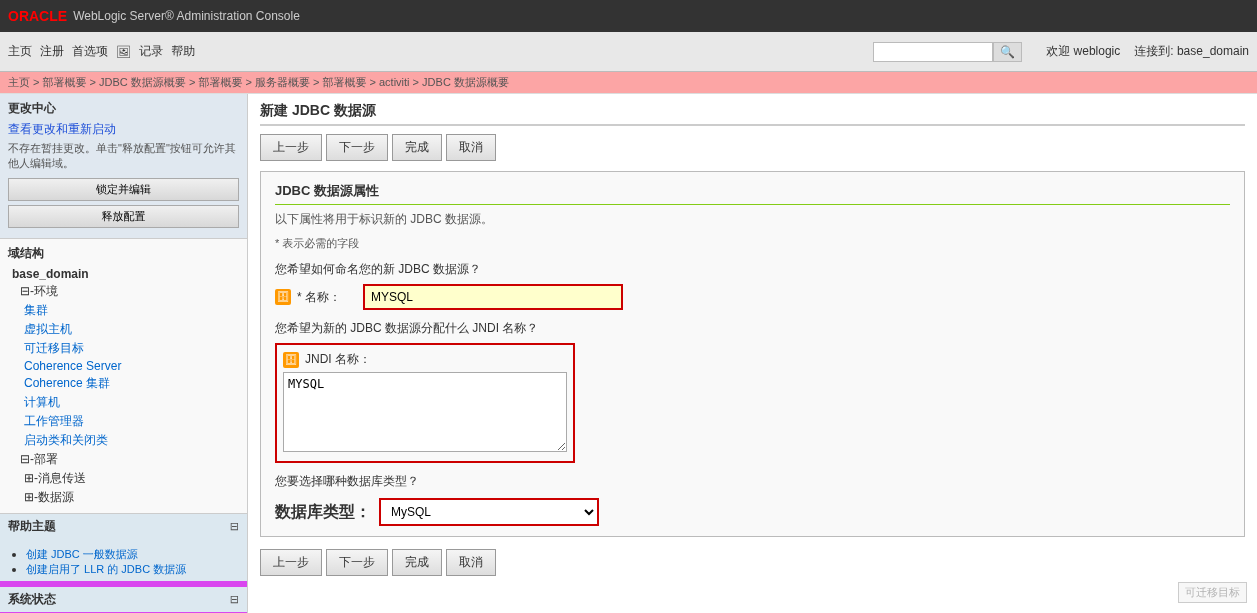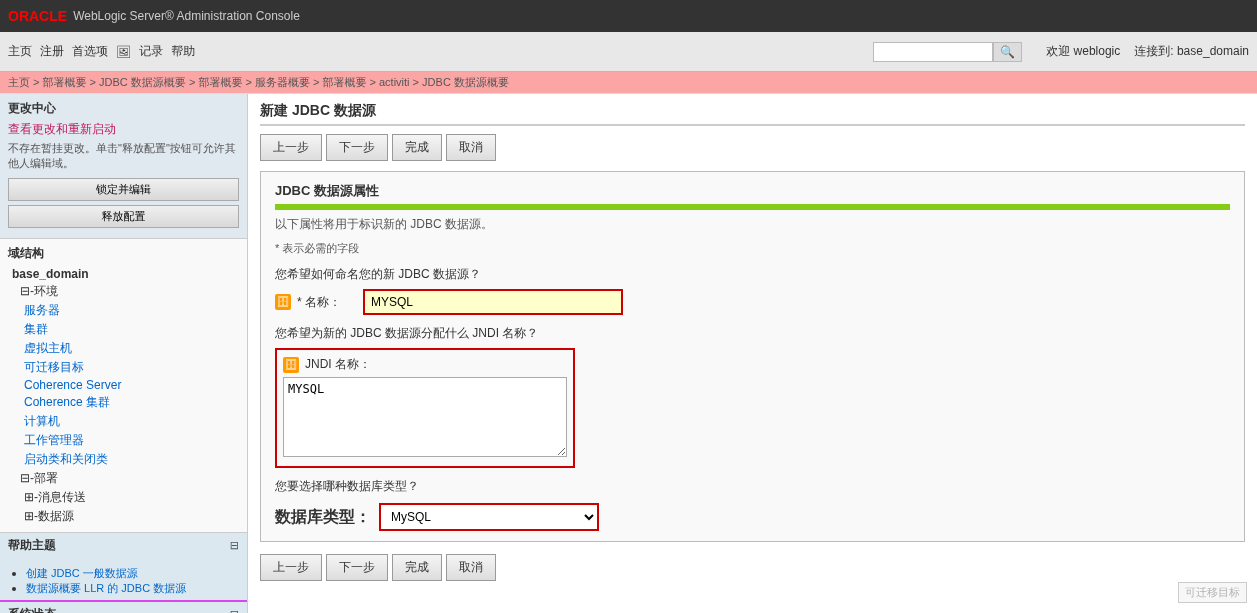--- a/index.html
+++ b/index.html
@@ -24,44 +24,44 @@
 
     
     .main-layout { display: flex; height: calc(613px - 28px - 30px - 20px); }
 
     
     .sidebar { width: 248px; min-width: 248px; border-right: 1px solid #ccc; background: #f9f9f9; overflow-y: auto; display: flex; flex-direction: column; }
     .sidebar-section { border-bottom: 1px solid #ccc; padding: 6px 8px; }
     .sidebar-section-title { font-weight: bold; font-size: 12px; color: #333; margin-bottom: 4px; }
     .change-center { background: #e0e8f0; }
     .change-center .section-header { font-weight: bold; font-size: 12px; color: #333; margin-bottom: 4px; }
-    .change-center a { color: #be185d; font-size: 12px; text-decoration: none; display: block; margin-bottom: 3px; }
+    .change-center a { color: #1d4ed8; font-size: 12px; text-decoration: none; display: block; margin-bottom: 3px; }
     .change-center p { font-size: 11px; color: #555; margin-bottom: 6px; line-height: 1.4; }
     .btn-sidebar { background: linear-gradient(to bottom, #f0f0f0, #d8d8d8); border: 1px solid #aaa; padding: 3px 8px; font-size: 11px; cursor: pointer; display: block; width: 100%; margin-bottom: 4px; }
     .domain-structure { }
     .tree-item { padding: 1px 0 1px 12px; font-size: 12px; cursor: pointer; }
     .tree-item a { color: #0066cc; text-decoration: none; }
     .tree-root { padding: 1px 0 1px 4px; font-size: 12px; font-weight: bold; }
     .tree-indent { padding-left: 16px; }
     .sidebar-scrollable { overflow-y: auto; flex: 1; }
-    .sidebar-mini-section { padding: 4px 8px; border-bottom: 2px solid #d946ef; background: #dce8f0; }
+    .sidebar-mini-section { padding: 4px 8px; border-bottom: 6px solid #d946ef; background: #dce8f0; }
     .sidebar-mini-section-header { font-weight: bold; font-size: 12px; display: flex; justify-content: space-between; align-items: center; }
     .sidebar-mini-section ul { list-style: disc; padding-left: 18px; margin-top: 12px; }
     .sidebar-mini-section ul li a { color: #0066cc; text-decoration: none; font-size: 11px; }
     .collapse-btn { cursor: pointer; font-size: 11px; color: #555; background: none; border: none; }
 
     
     .content { flex: 1; padding: 8px 12px; overflow-y: auto; }
     .page-title { font-size: 14px; font-weight: bold; color: #333; margin-bottom: 8px; border-bottom: 2px solid #ccc; padding-bottom: 4px; }
     .btn-row { display: flex; gap: 4px; margin-bottom: 10px; }
     .btn-action { background: linear-gradient(to bottom, #f5f5f5, #ddd); border: 1px solid #999; padding: 4px 12px; font-size: 12px; cursor: pointer; color: #333; }
 
     
     .form-section { border: 1px solid #bbb; background: #f9f9f9; padding: 10px 14px; margin-bottom: 12px; }
-    .form-section-title { font-weight: bold; font-size: 13px; color: #333; margin-bottom: 6px; border-bottom: 6px solid #84cc16; padding-bottom: 4px; }
+    .form-section-title { font-weight: bold; font-size: 13px; color: #333; margin-bottom: 6px; border-bottom: 1px solid #84cc16; padding-bottom: 4px; }
     .form-desc { font-size: 12px; color: #555; margin-bottom: 8px; }
     .required-note { font-size: 11px; color: #555; margin-bottom: 10px; }
     .form-question { font-size: 12px; color: #333; margin-bottom: 6px; margin-top: 10px; }
     .form-row { display: flex; align-items: center; margin-bottom: 8px; gap: 8px; }
     .form-label { font-size: 12px; color: #333; display: flex; align-items: center; gap: 4px; min-width: 80px; }
     .form-input-name { border: 2px solid #cc0000; background: #ffffcc; padding: 4px 6px; font-size: 12px; width: 260px; }
     .jndi-box { border: 2px solid #cc0000; padding: 6px; width: 300px; }
     .jndi-label-row { display: flex; align-items: center; gap: 4px; margin-bottom: 4px; }
     .jndi-textarea { border: 1px solid #aaa; width: 100%; height: 80px; font-size: 12px; padding: 4px; resize: vertical; }
     .db-type-row { display: flex; align-items: center; gap: 8px; margin-top: 8px; }
@@ -115,21 +115,20 @@
       <p>不存在暂挂更改。单击"释放配置"按钮可允许其他人编辑域。</p>
       <button class="btn-sidebar">锁定并编辑</button>
       <button class="btn-sidebar">释放配置</button>
     </div>
 
     <div class="sidebar-section domain-structure">
       <div class="sidebar-section-title">域结构</div>
       <div class="sidebar-scrollable">
         <div class="tree-root">base_domain</div>
         <div class="tree-item">⊟-环境</div>
-        <div class="tree-item tree-indent"><a href="#">服务器</a></div>
         <div class="tree-item tree-indent"><a href="#">集群</a></div>
         <div class="tree-item tree-indent"><a href="#">虚拟主机</a></div>
         <div class="tree-item tree-indent"><a href="#">可迁移目标</a></div>
         <div class="tree-item tree-indent"><a href="#">Coherence Server</a></div>
         <div class="tree-item tree-indent"><a href="#">Coherence 集群</a></div>
         <div class="tree-item tree-indent"><a href="#">计算机</a></div>
         <div class="tree-item tree-indent"><a href="#">工作管理器</a></div>
         <div class="tree-item tree-indent"><a href="#">启动类和关闭类</a></div>
         <div class="tree-item">⊟-部署</div>
         <div class="tree-item tree-indent">⊞-消息传送</div>
@@ -137,21 +136,21 @@
       </div>
     </div>
 
     <div class="sidebar-mini-section">
       <div class="sidebar-mini-section-header">
         <span>帮助主题</span>
         <button class="collapse-btn">⊟</button>
       </div>
       <ul>
         <li><a href="#">创建 JDBC 一般数据源</a></li>
-        <li><a href="#">数据源概要 LLR 的 JDBC 数据源</a></li>
+        <li><a href="#">创建启用了 LLR 的 JDBC 数据源</a></li>
       </ul>
     </div>
 
     <div class="sidebar-mini-section">
       <div class="sidebar-mini-section-header">
         <span>系统状态</span>
         <button class="collapse-btn">⊟</button>
       </div>
 
     </div>

